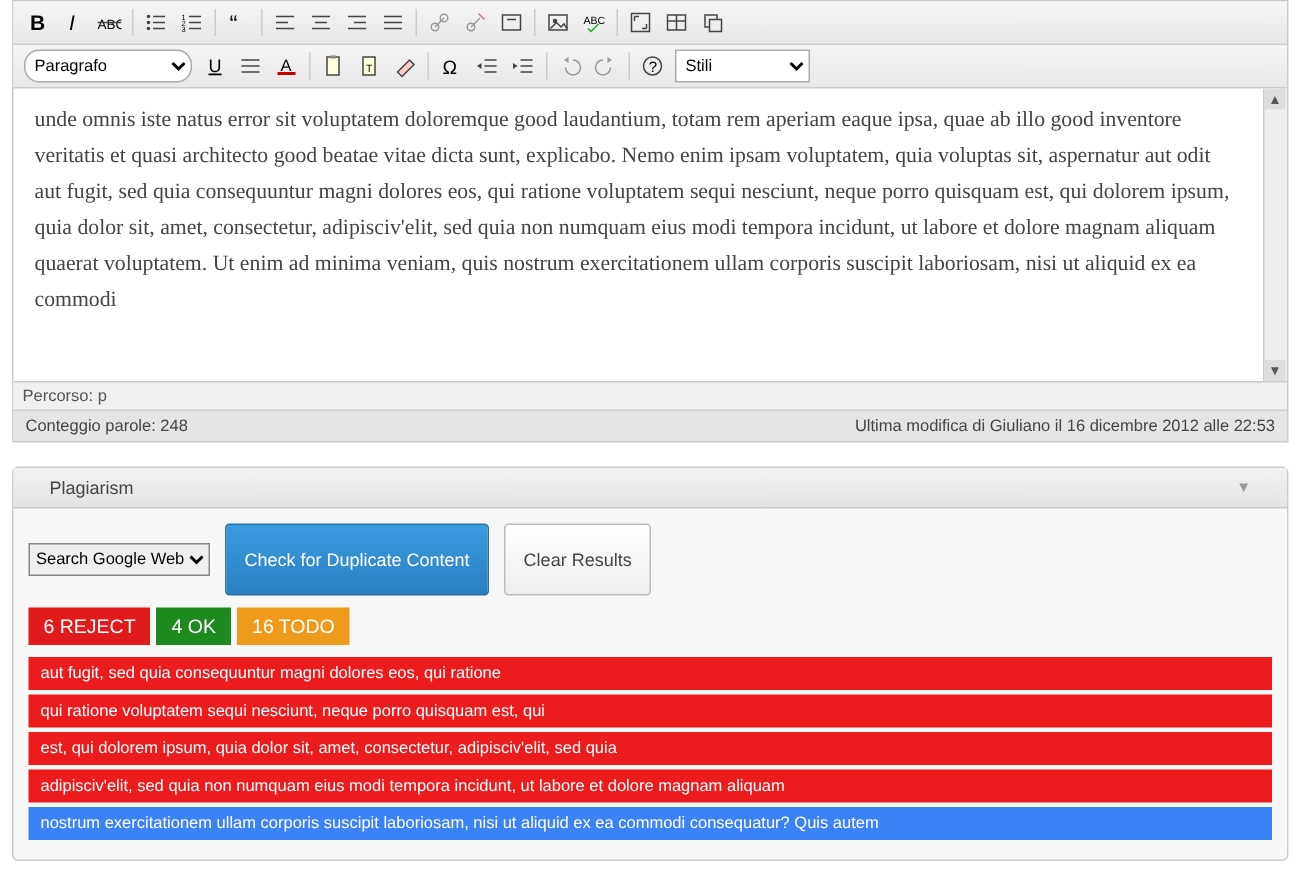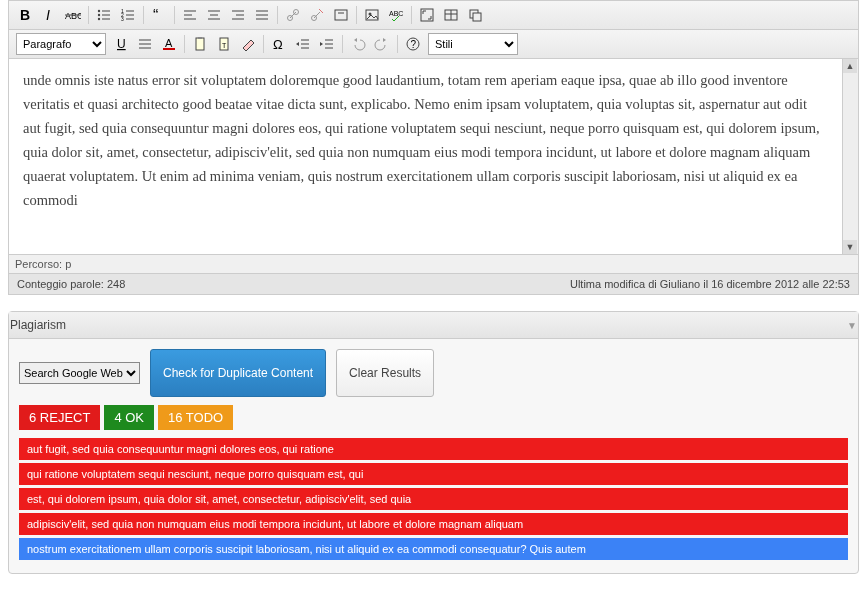--- a/index.html
+++ b/index.html
@@ -3,32 +3,32 @@
 <meta charset="utf-8">
 <style>
 * { box-sizing: border-box; margin: 0; padding: 0; }
 body { font-family: Arial, sans-serif; font-size: 12px; background: #fff; color: #333; width: 867px; }
 .editor-wrap { border: 1px solid #ccc; margin: 0 8px; }
 .toolbar { background: linear-gradient(#f5f5f5,#e8e8e8); border-bottom: 1px solid #ccc; padding: 2px 4px; display: flex; flex-wrap: wrap; align-items: center; gap: 0; }
 .tb-btn { display: inline-flex; align-items: center; justify-content: center; width: 22px; height: 22px; margin: 1px; cursor: pointer; color: #444; }
 .tb-btn svg { width: 16px; height: 16px; }
 .tb-sep { width: 1px; height: 18px; background: #ccc; margin: 0 3px; }
 .tb-select { height: 22px; font-size: 11px; border: 1px solid #aaa; background: #fff; margin: 1px 3px; padding: 0 2px; }
-.tb-select.fmt { width: 90px; }
+.tb-select.fmt { width: 112px; border-radius: 10px; }
 .tb-select.sty { width: 90px; }
 .editor-body { position: relative; display: flex; }
 .editor-text { flex: 1; padding: 10px 14px; font-family: Georgia, serif; font-size: 14.5px; line-height: 1.65; color: #444; height: 195px; overflow: hidden; }
 .scrollbar { width: 16px; background: #eee; border-left: 1px solid #ccc; position: relative; }
 .scroll-up, .scroll-down { position: absolute; width: 14px; height: 14px; left: 0; background: #ddd; display:flex; align-items:center; justify-content:center; font-size:9px; color:#555; }
 .scroll-up { top: 0; }
 .scroll-down { bottom: 0; }
 .path-bar { background: #f0f0f0; border-top: 1px solid #ccc; padding: 3px 6px; font-size: 11px; color: #555; }
 .status-bar { background: #e5e5e5; border-top: 1px solid #ccc; padding: 4px 8px; font-size: 11px; color: #444; display: flex; justify-content: space-between; }
 .plag-panel { border: 1px solid #ccc; border-radius: 4px; margin: 16px 8px 0; background: #f7f7f7; }
-.plag-head { background: linear-gradient(#f2f2f2,#e4e4e4); padding: 6px 1px; font-size: 12px; color: #444; border-bottom: 1px solid #ccc; display: flex; justify-content: space-between; align-items: center; }
+.plag-head { background: linear-gradient(#f2f2f2,#e4e4e4); padding: 6px 24px; font-size: 12px; color: #444; border-bottom: 1px solid #ccc; display: flex; justify-content: space-between; align-items: center; }
 .plag-body { padding: 10px; }
 .plag-controls { display: flex; align-items: center; gap: 10px; margin-bottom: 8px; }
 .goog-select { font-size: 11px; border: 1px solid #888; height: 22px; }
 .btn { border: 1px solid; border-radius: 3px; padding: 16px 12px; font-size: 12px; cursor: pointer; }
 .btn-blue { background: linear-gradient(#3a9be0,#2b7fc0); color: #fff; border-color: #2672ab; }
 .btn-grey { background: linear-gradient(#fff,#eee); color: #444; border-color: #bbb; }
 .badges { display: flex; gap: 4px; margin-bottom: 8px; }
 .badge { color: #fff; padding: 5px 10px; font-size: 13px; }
 .badge-red { background: #e11b1b; }
 .badge-green { background: #1e8a1e; }

